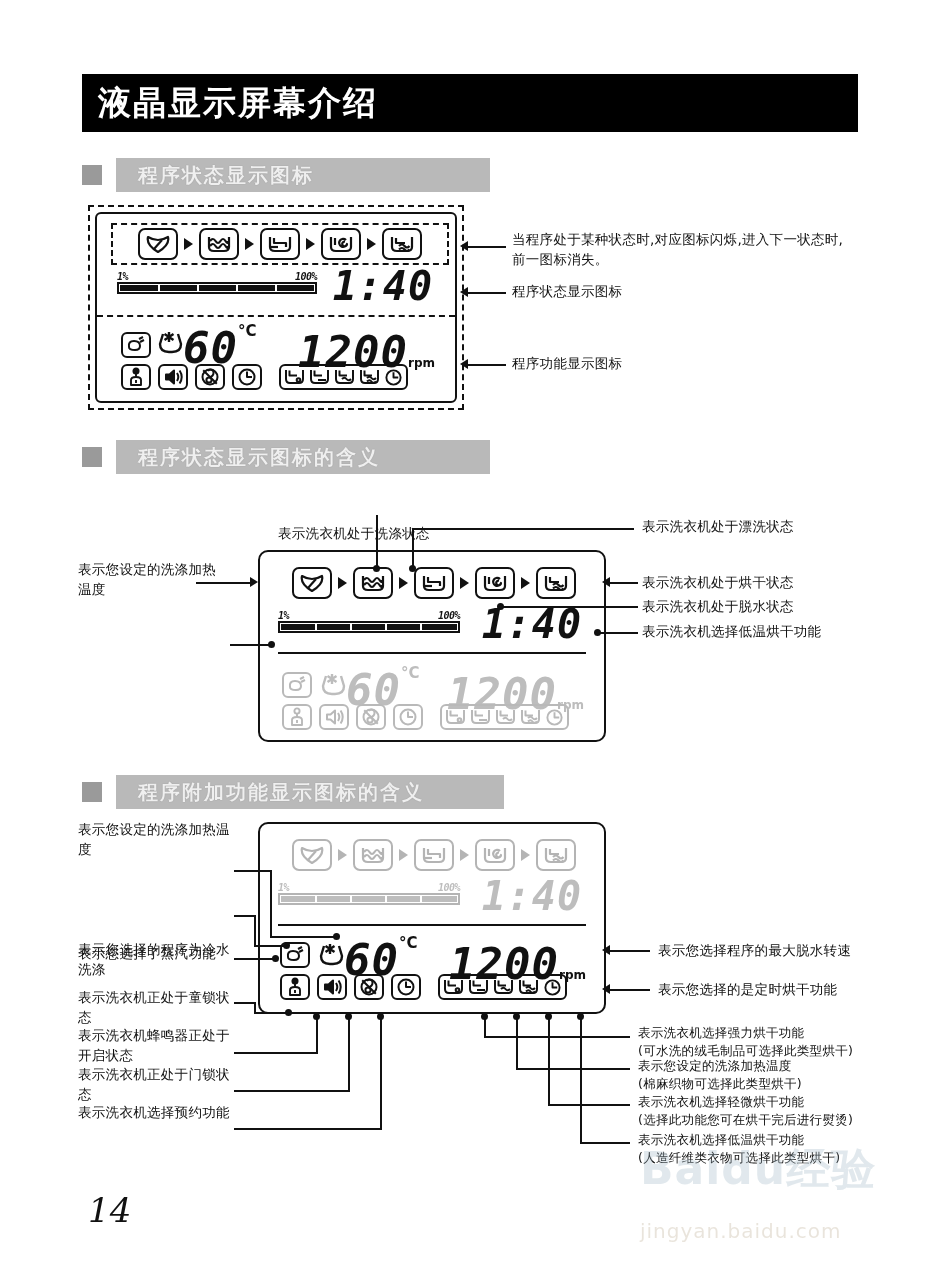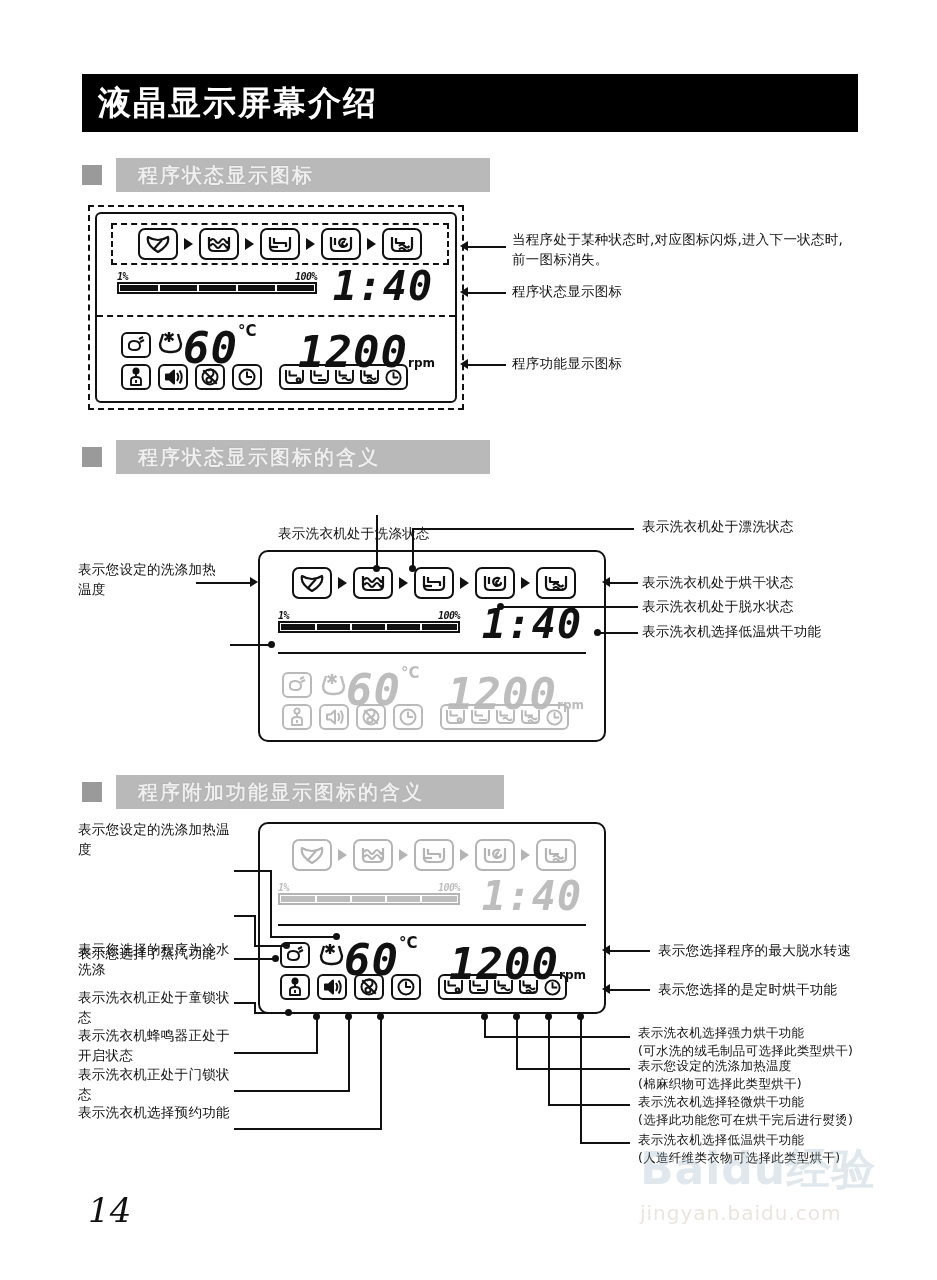--- a/index.html
+++ b/index.html
@@ -112,21 +112,21 @@
 
   
   .pageno{position:absolute;left:88px;top:1190px;font-size:34px;font-style:italic;
     font-family:"DejaVu Serif","Liberation Serif",serif;}
 
   
   .wm{position:absolute;left:640px;top:1140px;width:290px;height:110px;
      opacity:.30;pointer-events:none;user-select:none;}
   .wm .w1{font-size:44px;font-weight:bold;color:#9fb6c4;letter-spacing:1px;
      font-family:"DejaVu Sans","Liberation Sans",sans-serif;}
-  .wm .w2{font-size:20px;color:#b9a98e;letter-spacing:1px;margin-top:2px;}
+  .wm .w2{font-size:20px;color:#b9a98e;letter-spacing:1px;margin-top:20px;}
 </style>
 </head>
 <body>
 
 <div class="page">
 
   <div class="title-bar">
     <div class="t">液晶显示屏幕介绍</div>
   </div>
 

